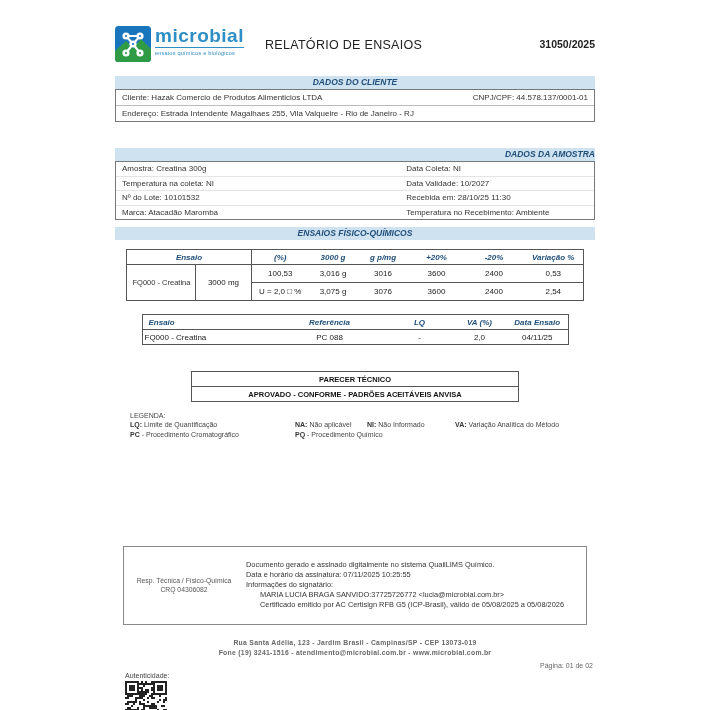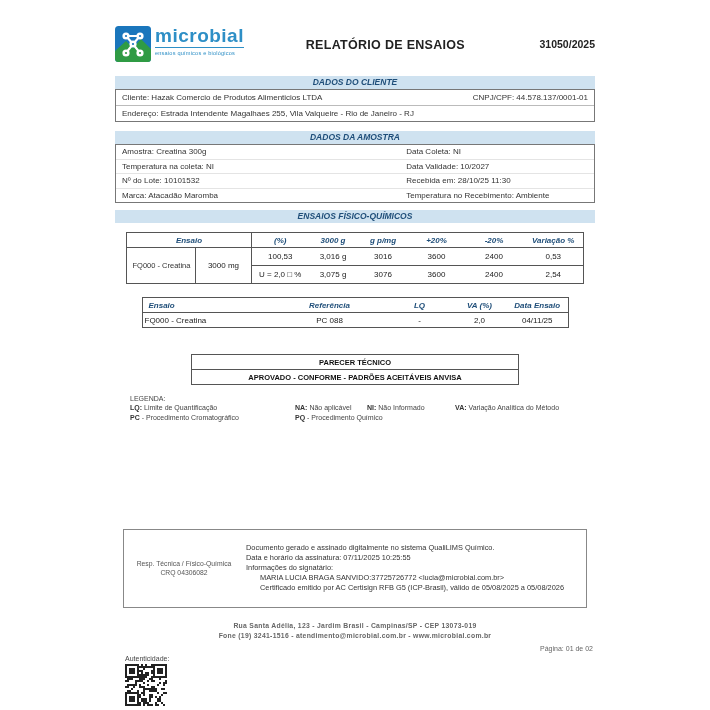--- a/index.html
+++ b/index.html
@@ -4,39 +4,39 @@
 <style>
   * { margin:0; padding:0; box-sizing:border-box; }
   html,body { background:#fff; }
   body {
     width:710px; height:710px; position:relative; overflow:hidden;
     font-family:"Liberation Sans", sans-serif; color:#333;
   }
   .page { width:480px; margin:0 auto; padding-top:26px; }
 
   
-  .hdr { display:flex; align-items:flex-start; height:42px; margin-bottom:8px;gap:20px; }
+  .hdr { display:flex; align-items:flex-start; height:42px; margin-bottom:8px; }
   .logo { display:flex; gap:4px; width:150px; }
   .logo-icon { width:36px; height:36px; flex:0 0 36px; }
   .wordmark {
     font-size:19px; font-weight:bold; color:var(--brand_blue);
     line-height:1; padding-bottom:2px; border-bottom:1px solid var(--brand_blue);
     letter-spacing:.5px;
   }
   .tagline { font-size:5.6px; color:var(--brand_blue); padding-top:2px; letter-spacing:.2px; }
-  .title { flex:1; text-align:right; font-size:12.5px; font-weight:bold; color:#222; padding-top:12px; letter-spacing:.3px; }
+  .title { flex:1; text-align:left; font-size:12.5px; font-weight:normal; color:#222; padding-top:12px; letter-spacing:.3px; }
   .repnum { width:110px; text-align:right; font-size:10.5px; font-weight:bold; color:#222; padding-top:12px; }
 
   
   .secbar {
     background:var(--section_bg); color:var(--section_text);
     font-size:8.5px; font-weight:bold; font-style:italic;
     text-align:center; padding:2px 0; line-height:9px;
   }
-  .mt9 { margin-top:9px; } .mt7 { margin-top:7px; }
+  .mt9 { margin-top:26px;text-align:right; } .mt7 { margin-top:7px; }
 
   
   .box { border:1px solid #777; }
   .crow { display:flex; justify-content:space-between; padding:2.5px 6px; font-size:8px; line-height:10px; }
   .crow.top { border-top:1px solid #bbb; }
   .srow { display:flex; padding:2px 6px; font-size:8px; line-height:9.5px; }
   .srow + .srow { border-top:1px solid #e4e4e4; }
   .sleft { width:61%; }
 
   

